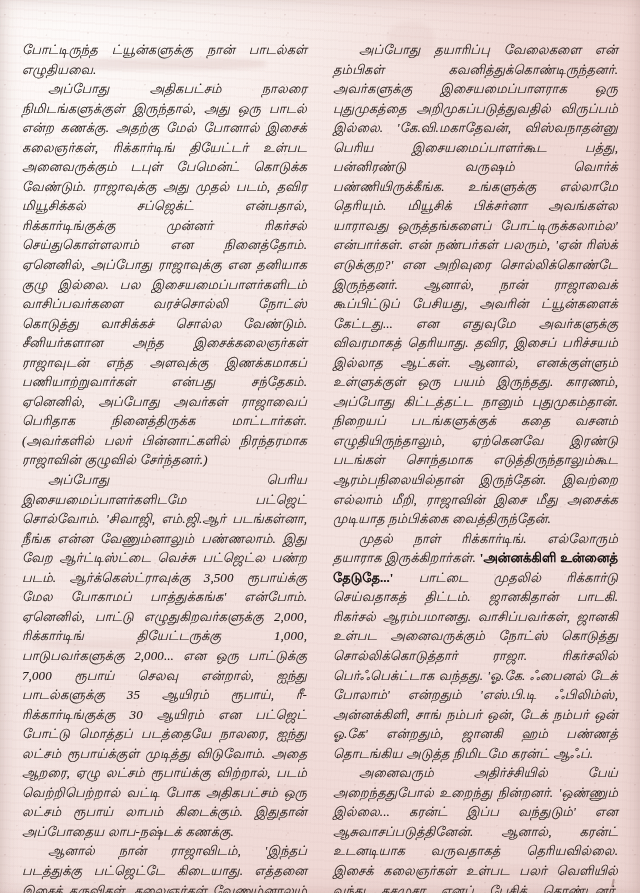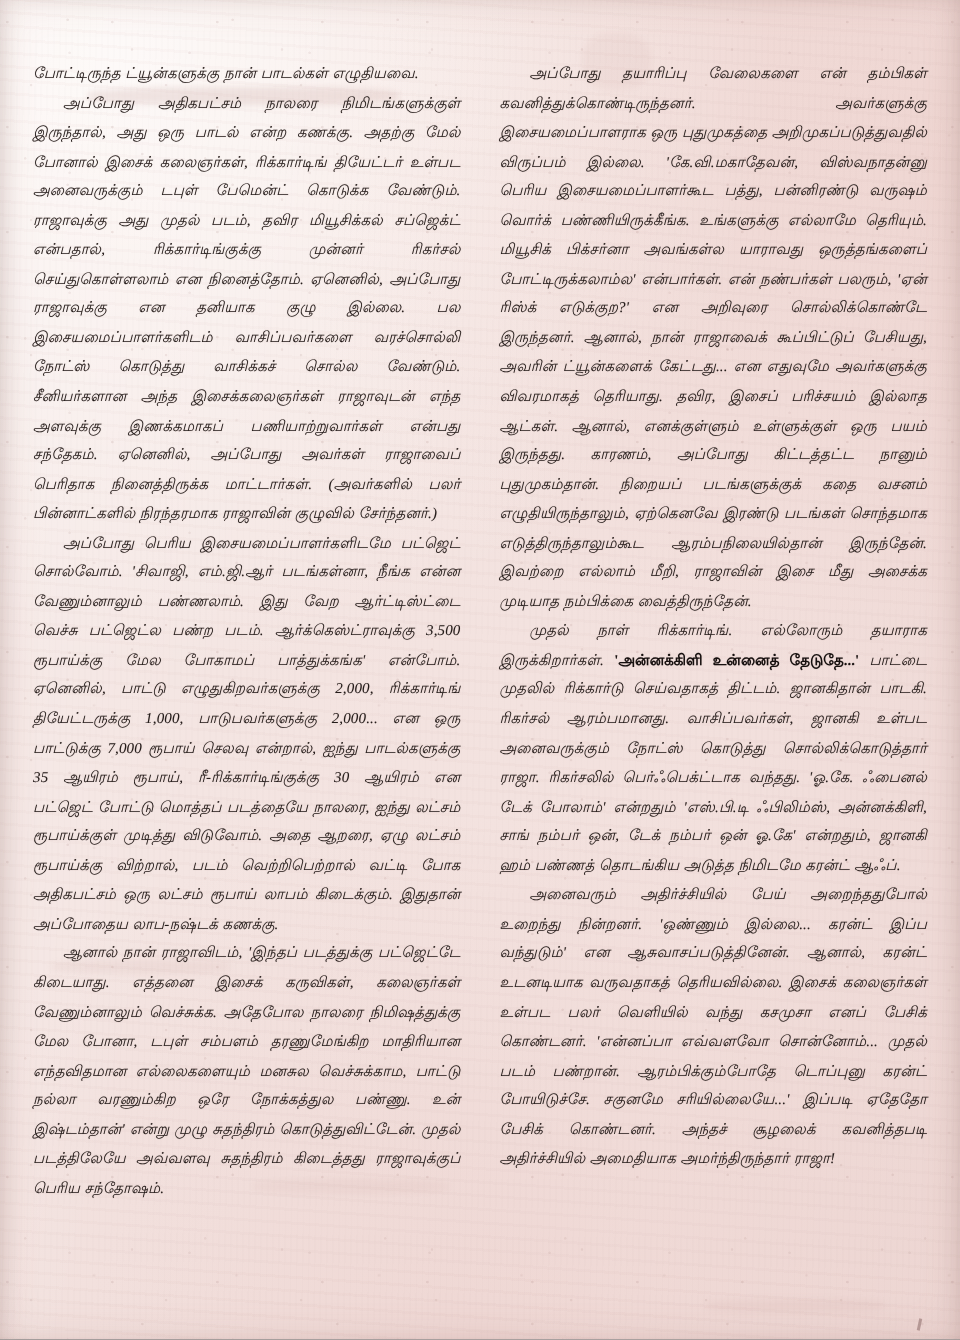--- a/index.html
+++ b/index.html
@@ -96,21 +96,21 @@
   .column {
     flex: 1 1 0;
     min-width: 0;
   }
 
   .para {
     margin: 0 0 0px 0;
     text-indent: 2.0em;
     text-align: justify;
     text-justify: inter-word;
-    font-size: 10px;
+    font-size: 13px;
     line-height: 19.55px;
     font-style: italic;
     letter-spacing: .1px;
     word-spacing: .4px;
     color: #241c1a;
     
     text-shadow: 0 0 .6px rgba(70,45,42,.30);
   }
   .para.no-indent { text-indent: 0; }
 

